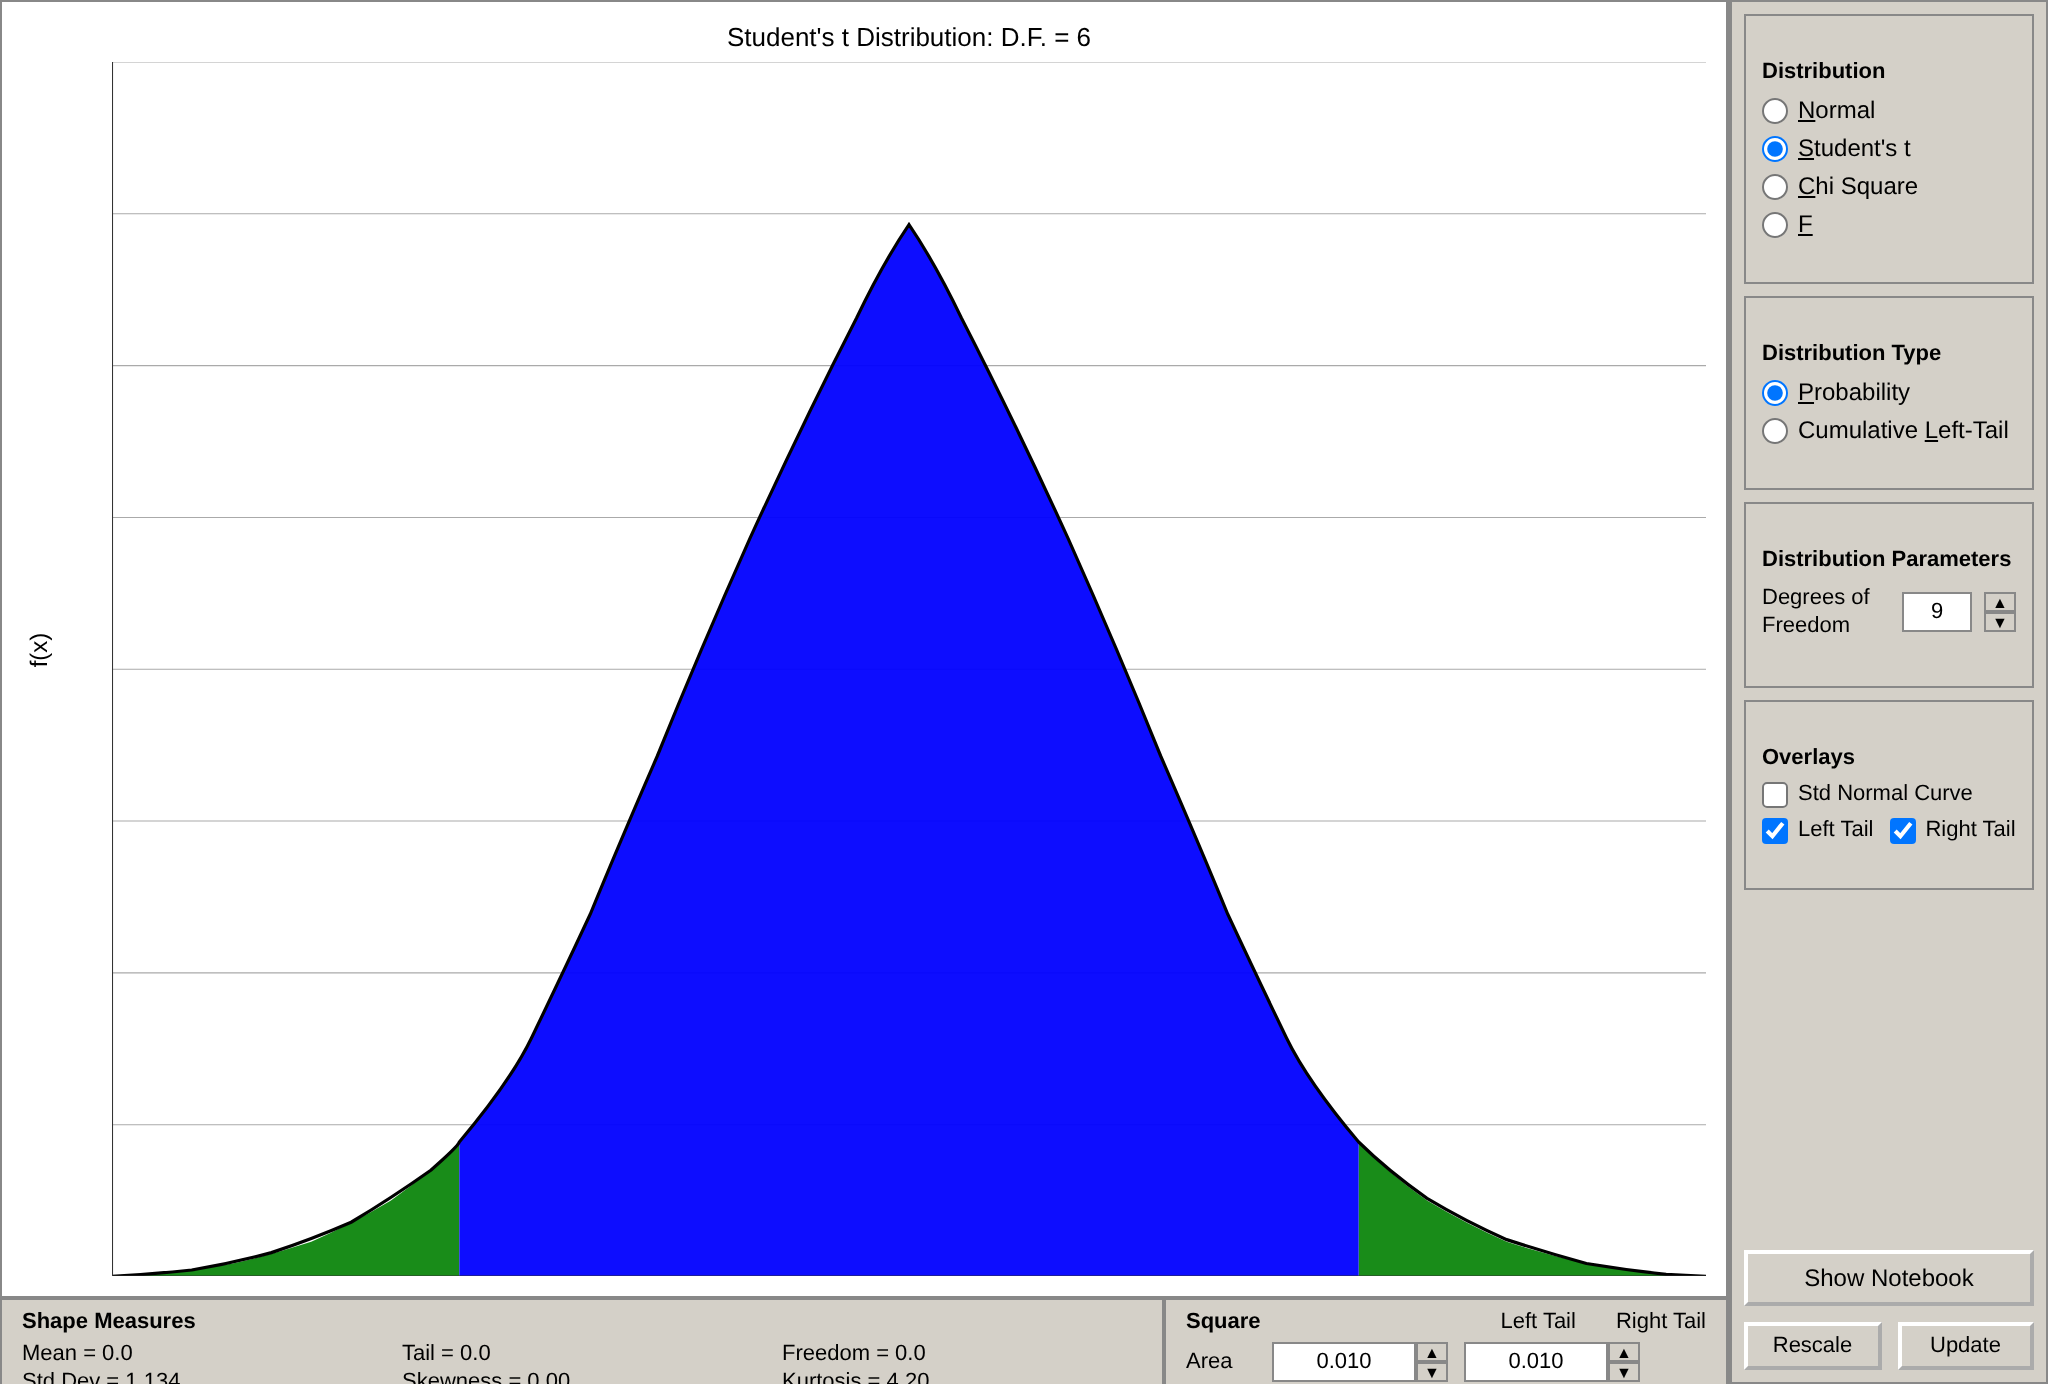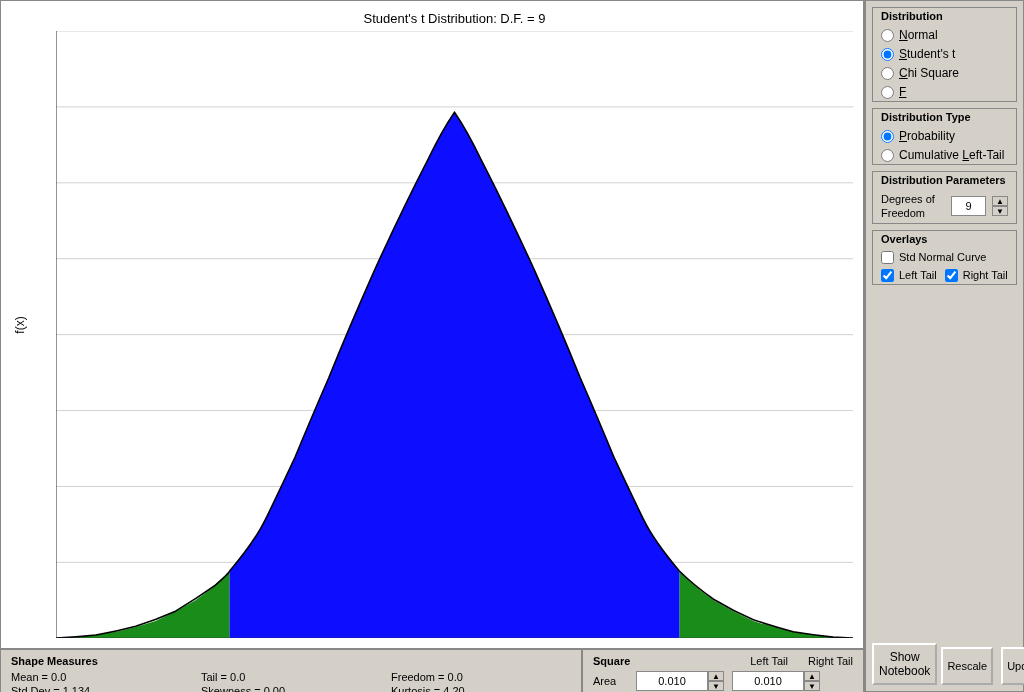--- a/index.html
+++ b/index.html
@@ -22,21 +22,21 @@
     .tails-section { width: 280px; padding: 5px 10px; display: flex; flex-direction: column; }
     .tails-header { display: flex; justify-content: space-between; align-items: center; margin-bottom: 4px; }
     .tails-title { font-weight: bold; font-size: 11px; }
     .tails-input-group { display: flex; align-items: center; }
     .tails-input { width: 72px; height: 20px; border: 1px solid #888; text-align: center; font-size: 11px; background: white; }
     .spin-btn { display: flex; flex-direction: column; width: 16px; }
     .spin-up, .spin-down { width: 16px; height: 10px; background: #d4d0c8; border: 1px solid #888; font-size: 8px; display: flex; align-items: center; justify-content: center; cursor: pointer; }
 
     .right-panel { width: 160px; background: #d4d0c8; border: 1px solid #888; border-left: 2px solid #888; display: flex; flex-direction: column; padding: 6px; gap: 6px; }
 
-    .panel-group { border: 1px solid #888; background: #d4d0c8; padding: 2px 8px; }
+    .panel-group { border: 1px solid #888; background: #d4d0c8; padding: 22px 8px; }
     .panel-group-title { font-size: 11px; font-weight: bold; margin-bottom: 6px; }
 
     .radio-group { display: flex; flex-direction: column; gap: 5px; }
     .radio-item { display: flex; align-items: center; gap: 5px; font-size: 12px; cursor: pointer; }
     .radio-item input[type="radio"] { margin: 0; cursor: pointer; }
 
     .param-row { display: flex; align-items: center; gap: 6px; font-size: 11px; }
     .param-label { flex: 1; line-height: 1.3; }
     .param-input { width: 35px; height: 20px; border: 1px solid #888; text-align: center; font-size: 11px; background: white; }
 
@@ -55,21 +55,21 @@
     .underline { text-decoration: underline; }
   </style>
 </head>
 <body>
 
 <div class="main-container">
 
   <div class="left-panel">
 
     <div class="chart-area" style="position:relative; flex:1;">
-      <div class="chart-title">Student's t Distribution: D.F. = 9</div>
+      <div class="chart-title">Student's t Distribution: D.F. = 6</div>
       <div class="y-axis-label">f(x)</div>
       <svg width="100%" height="100%" viewBox="0 0 760 560" preserveAspectRatio="none" style="display:block;">
 
         <line x1="0" y1="560" x2="760" y2="560" stroke="#aaa" stroke-width="0.5"></line>
         <line x1="0" y1="490" x2="760" y2="490" stroke="#aaa" stroke-width="0.5"></line>
         <line x1="0" y1="420" x2="760" y2="420" stroke="#aaa" stroke-width="0.5"></line>
         <line x1="0" y1="350" x2="760" y2="350" stroke="#aaa" stroke-width="0.5"></line>
         <line x1="0" y1="280" x2="760" y2="280" stroke="#aaa" stroke-width="0.5"></line>
         <line x1="0" y1="210" x2="760" y2="210" stroke="#aaa" stroke-width="0.5"></line>
         <line x1="0" y1="140" x2="760" y2="140" stroke="#aaa" stroke-width="0.5"></line>
@@ -274,21 +274,21 @@
           <input type="checkbox" checked="" style="">
           <span>Left Tail</span>
         </label>
         <label class="checkbox-item">
           <input type="checkbox" checked="" style="">
           <span>Right Tail</span>
         </label>
       </div>
     </div>
 
-    <div style="margin-top:auto; display:flex; flex-direction:row; gap:4px;">
+    <div style="margin-top:auto; display:flex; flex-direction:column; gap:4px;">
       <button class="show-notebook-btn">Show Notebook</button>
       <div class="bottom-buttons">
         <button class="bottom-btn">Rescale</button>
         <button class="bottom-btn">Update</button>
       </div>
     </div>
   </div>
 </div>
 
 </body></html>

